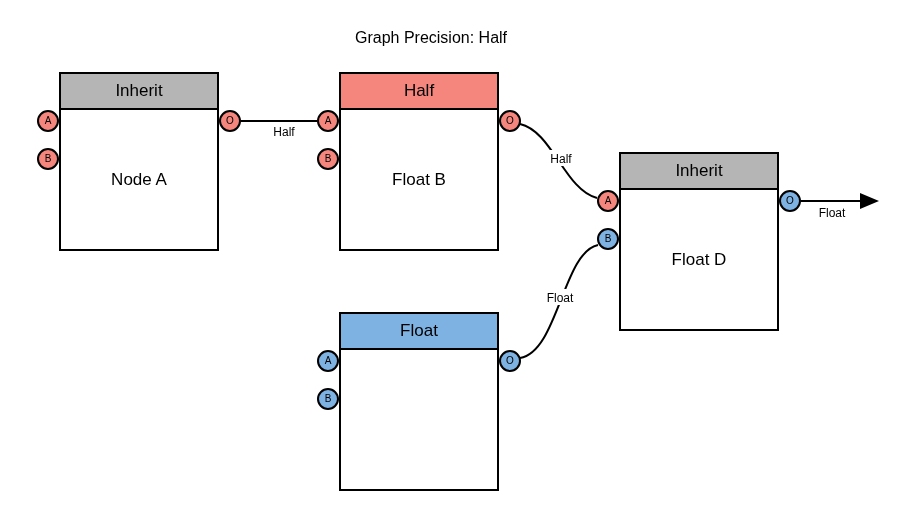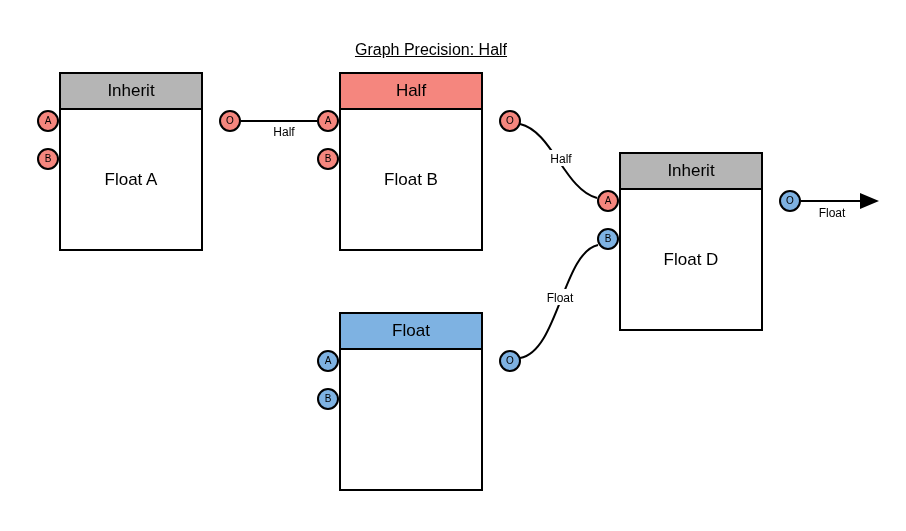--- a/index.html
+++ b/index.html
@@ -8,30 +8,29 @@
     width: 906px;
     height: 531px;
     background: #ffffff;
     font-family: "Liberation Sans", sans-serif;
     color: #000000;
     overflow: hidden;
   }
   .graph-title {
     position: absolute;
     left: 281px;
-    top: 40px;
+    top: 28px;
     width: 300px;
     text-align: center;
     font-size: 16px;
     line-height: 20px;
-    text-decoration: underline;
   }
   .node {
     position: absolute;
-    width: 144px;
+    width: 160px;
     height: 179px;
     box-sizing: border-box;
     border: 2px solid #000000;
     background: #ffffff;
     display: flex;
     flex-direction: column;
     z-index: 1;
   }
   .node-header {
     height: 34px;
@@ -107,21 +106,21 @@
     <text class="edge-label" x="560" y="302" text-anchor="middle">Float</text>
 
     <text class="edge-label" x="832" y="217" text-anchor="middle">Float</text>
   </svg>
 
   <div class="node" style="left:59px; top:72px;">
     <div class="node-header hdr-gray">
       <span>Inherit</span>
     </div>
     <div class="node-body">
-      <span>Float A</span>
+      <span>Node A</span>
     </div>
   </div>
   <div class="port p-salmon" style="left:37px; top:110px;">
     <span>A</span>
   </div>
   <div class="port p-salmon" style="left:37px; top:148px;">
     <span>B</span>
   </div>
   <div class="port p-salmon" style="left:219px; top:110px;">
     <span>O</span>

